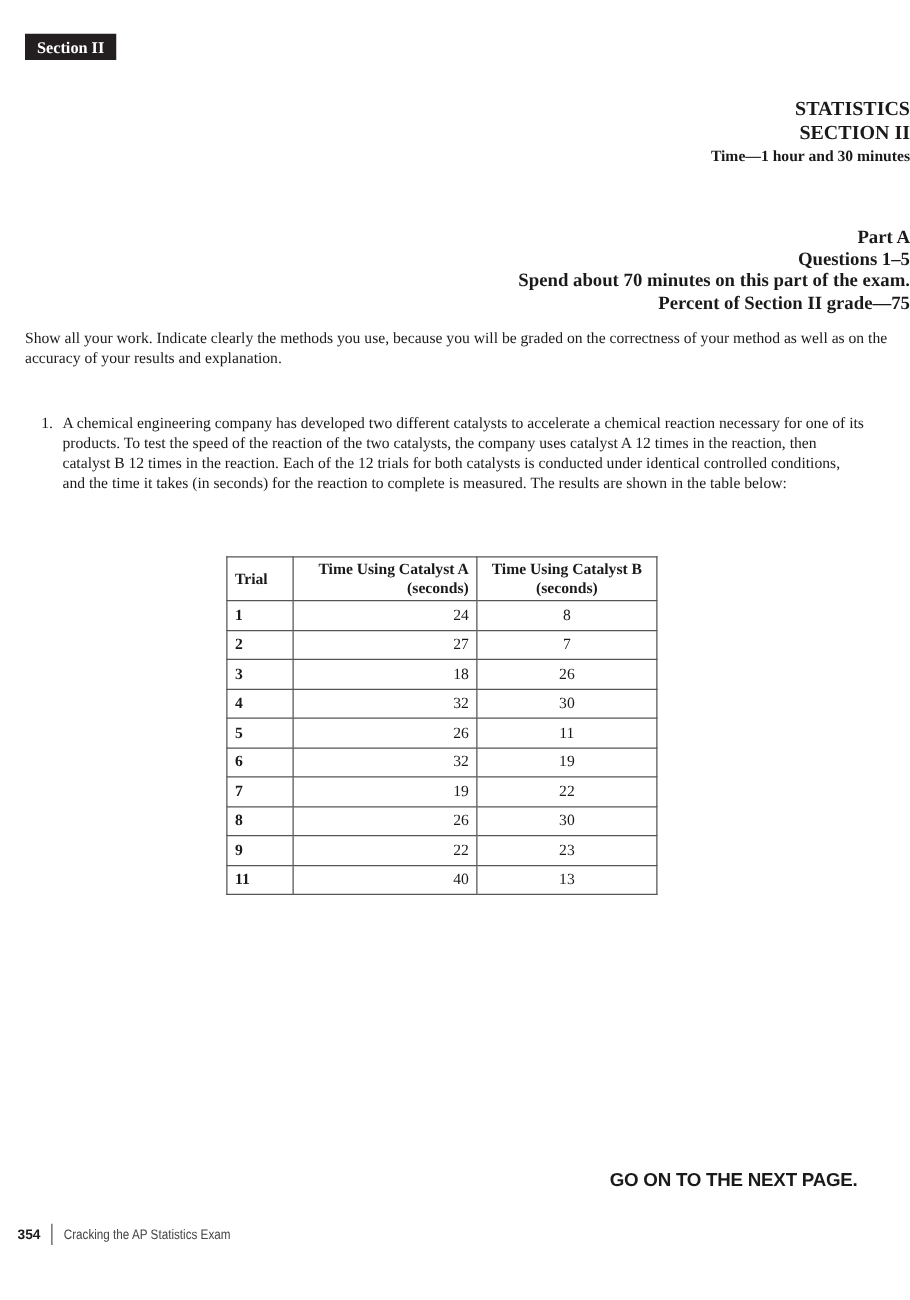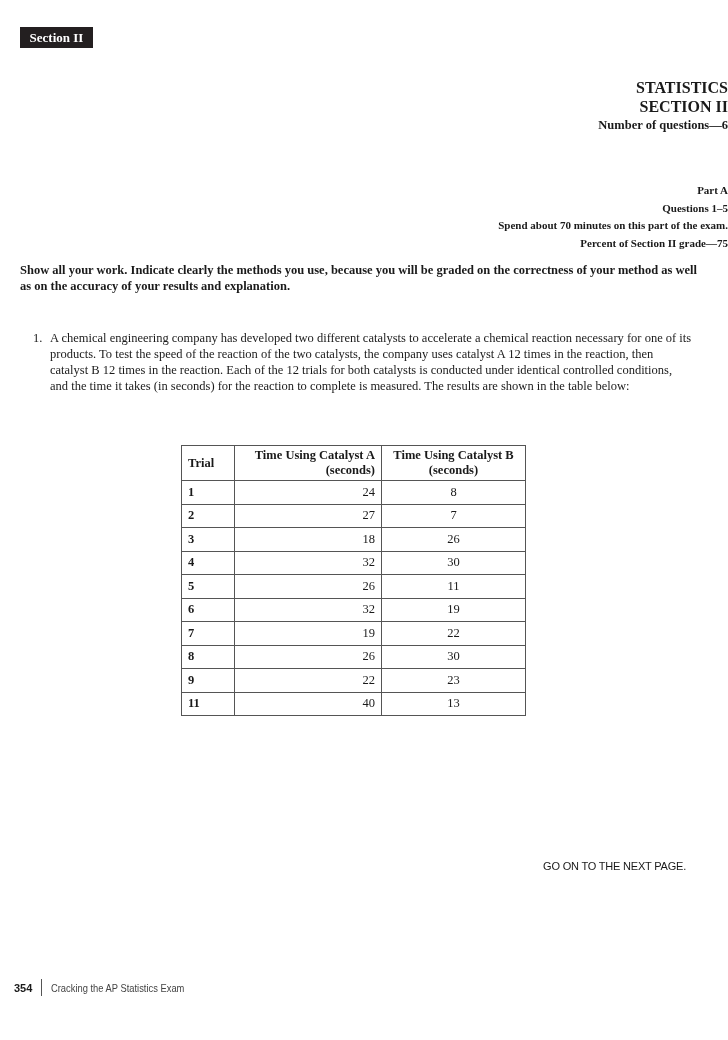--- a/index.html
+++ b/index.html
@@ -5,56 +5,56 @@
   html, body { margin: 0; padding: 0; background: #ffffff; }
   body { width: 728px; height: 1040px; position: relative; overflow: hidden;
          font-family: "Liberation Serif", serif; color: #1a1a1a; }
   .section-tab { position: absolute; left: 20px; top: 27px; width: 73px; height: 21px;
                  background: #231f20; color: #fff; font-weight: bold; font-size: 13px;
                  display: flex; align-items: center; justify-content: center; }
   .header-block { position: absolute; left: 0; width: 728px; text-align: right; font-weight: bold; }
   .h-title { top: 78px; font-size: 16px; line-height: 19px; }
   .h-meta { top: 116px; font-size: 12.5px; line-height: 18px; }
   .h-meta div:nth-child(3) { margin-top: 1px; }
-  .part-block { top: 182px; font-size: 11px; line-height: 17.5px; }
+  .part-block { top: 182px; font-size: 15px; line-height: 17.5px; }
   .instructions { position: absolute; left: 20px; top: 262px; width: 690px;
-                  font-size: 12.5px; line-height: 16px; font-weight: bold; }
+                  font-size: 12.5px; line-height: 16px; }
   .question { position: absolute; left: 33px; top: 330px; width: 660px;
               font-size: 12.5px; line-height: 16px; display: flex; }
   .q-num { width: 17px; flex: none; }
   .q-text { flex: 1; }
   table.data-table { position: absolute; left: 181px; top: 445px; border-collapse: collapse;
                      font-size: 12.5px; }
   table.data-table th, table.data-table td { border: 1px solid #555; padding: 0 6px; }
   table.data-table th { font-weight: bold; height: 34px; line-height: 15px; }
   table.data-table td { height: 22.5px; }
   .col-trial { width: 40px; text-align: left; }
   .col-a { width: 134px; text-align: right; }
   .col-b { width: 131px; text-align: center; }
   td.col-trial { font-weight: bold; }
-  .go-on { position: absolute; right: 42px; top: 860px; font-family: "Liberation Sans", sans-serif;
-           font-weight: normal; font-size: 11px; letter-spacing: -0.2px; }
+  .go-on { position: absolute; right: 42px; top: 936px; font-family: "Liberation Sans", sans-serif;
+           font-weight: bold; font-size: 15px; letter-spacing: -0.2px; }
   .footer { position: absolute; left: 14px; top: 979px; display: flex; align-items: center;
             font-family: "Liberation Sans", sans-serif; font-size: 11px; }
   .page-num { font-weight: bold; }
   .footer-divider { width: 1px; height: 17px; background: #555; margin: 0 9px; }
   .footer-title { color: #444; transform: scaleX(0.85); transform-origin: left; }
 </style>
 </head>
 <body>
 
 <div class="section-tab">Section II</div>
 
 <div class="header-block h-title">
   <div>STATISTICS</div>
   <div>SECTION II</div>
 </div>
 
 <div class="header-block h-meta">
-  <div>Number of questions—6</div>
+  <div>Time—1 hour and 30 minutes</div>
 </div>
 
 <div class="header-block part-block">
   <div>Part A</div>
   <div>Questions 1–5</div>
   <div>Spend about 70 minutes on this part of the exam.</div>
   <div>Percent of Section II grade—75</div>
 </div>
 
 <div class="instructions">Show all your work. Indicate clearly the methods you use, because you will be graded on the correctness of your method as well as on the accuracy of your results and explanation.</div>

